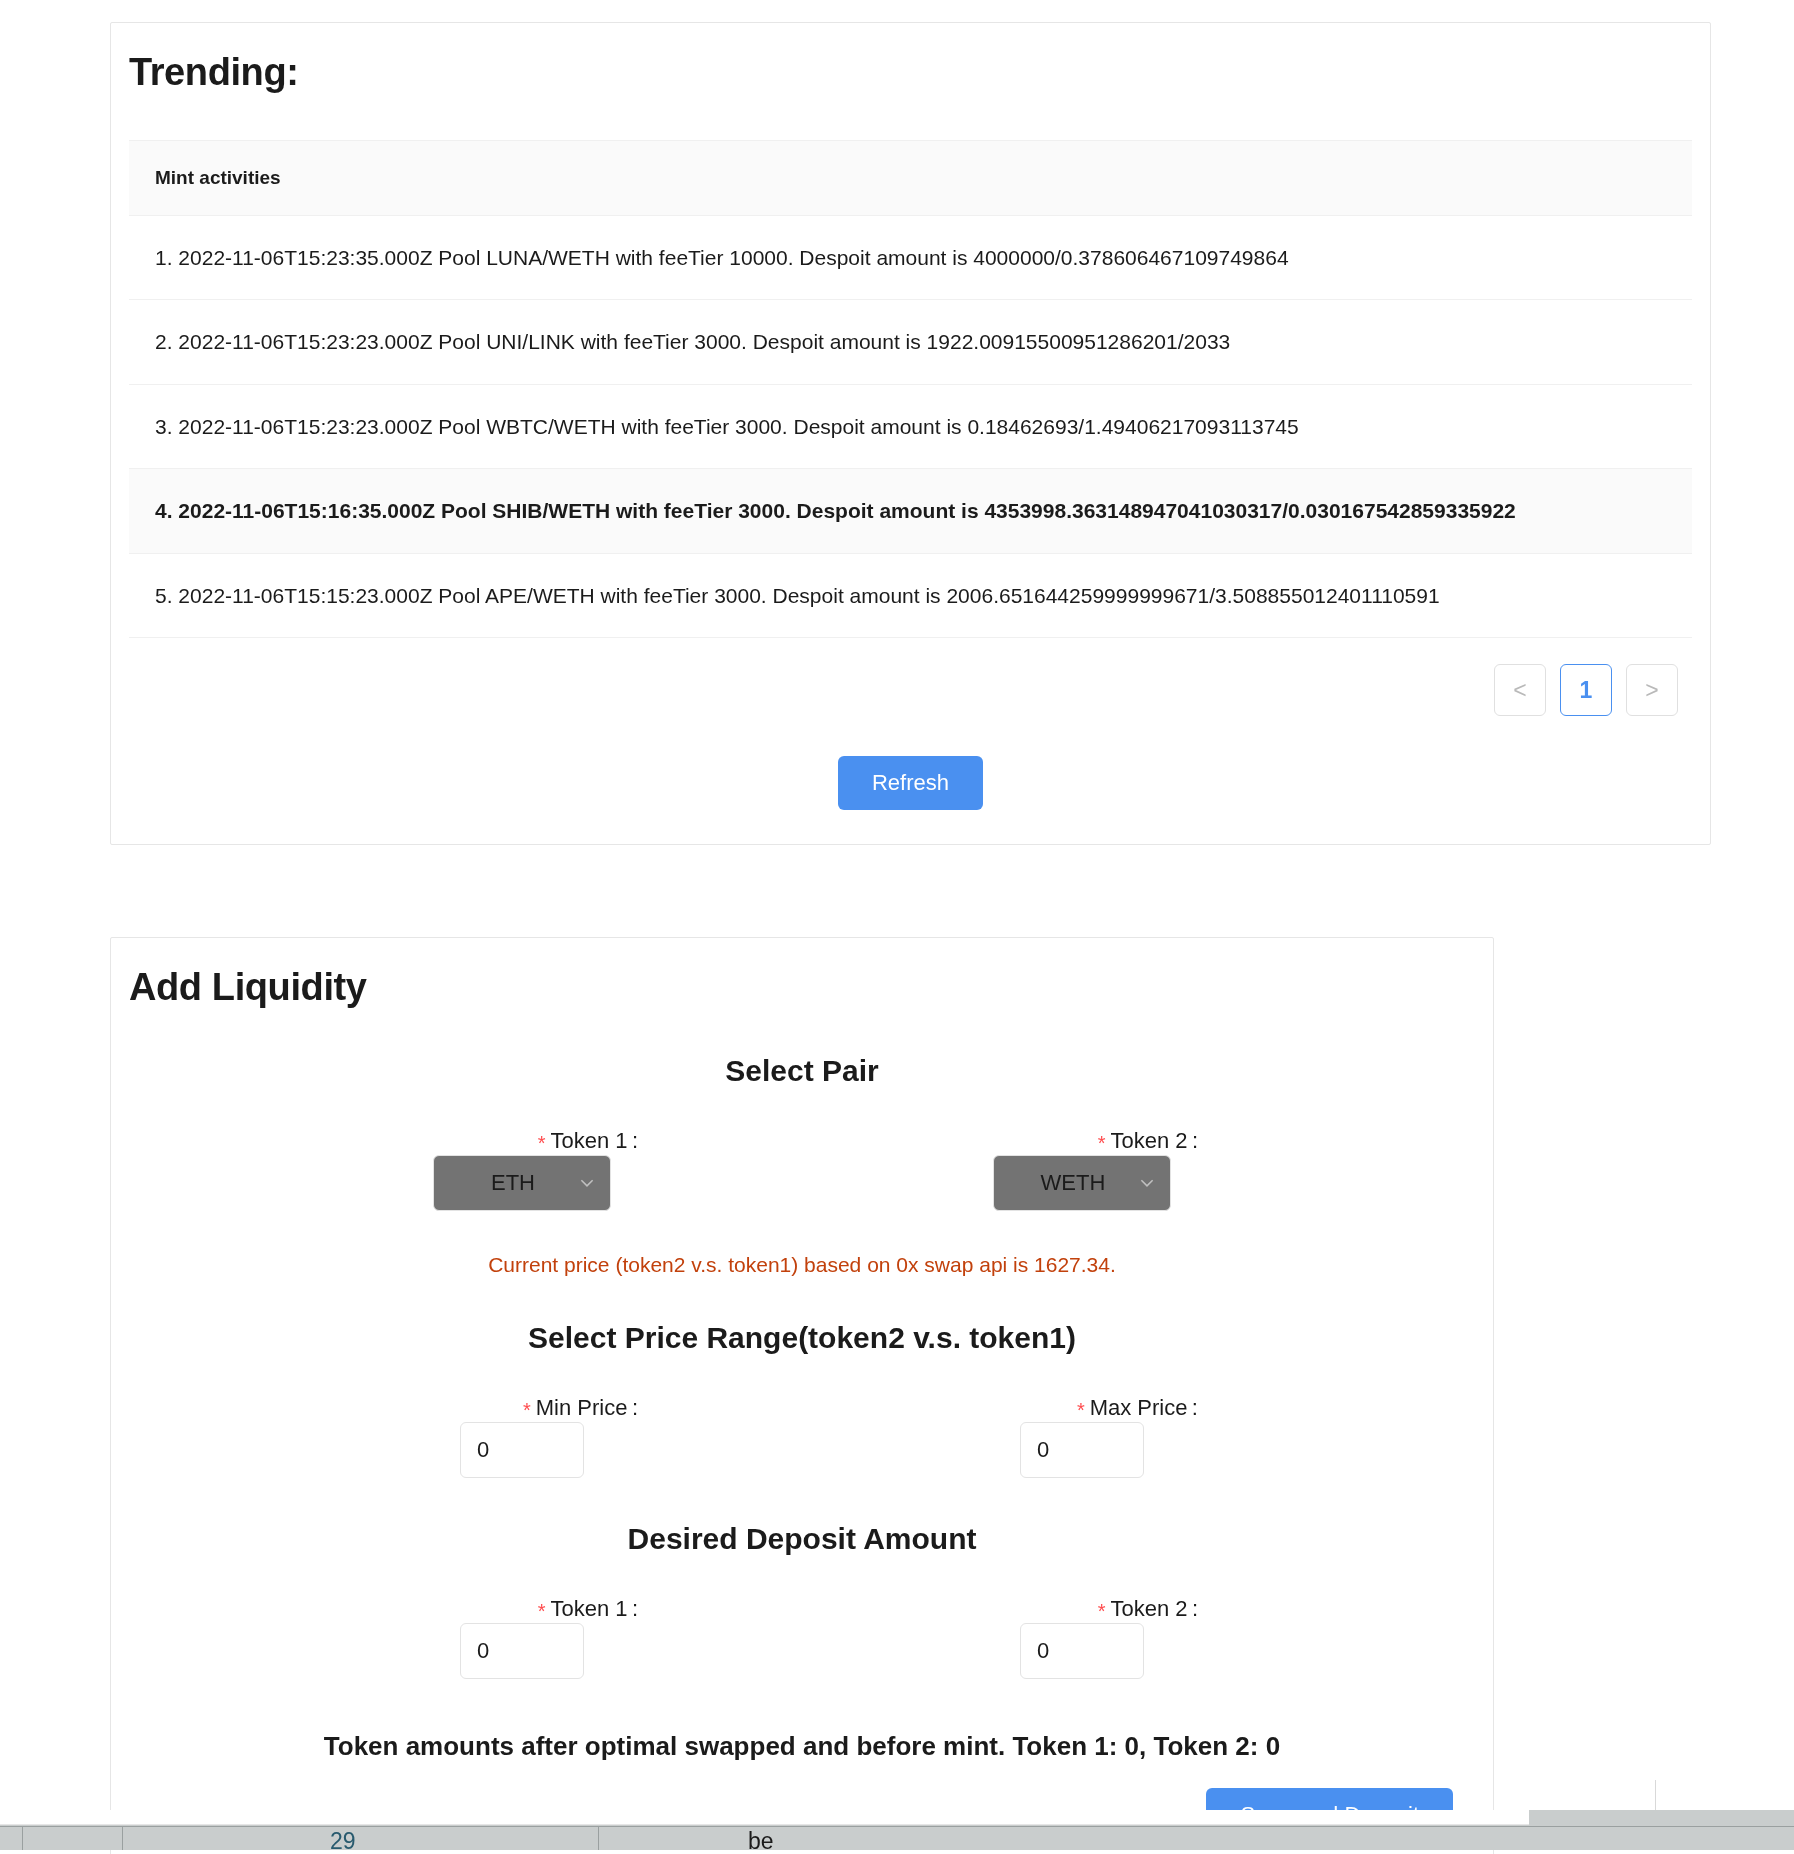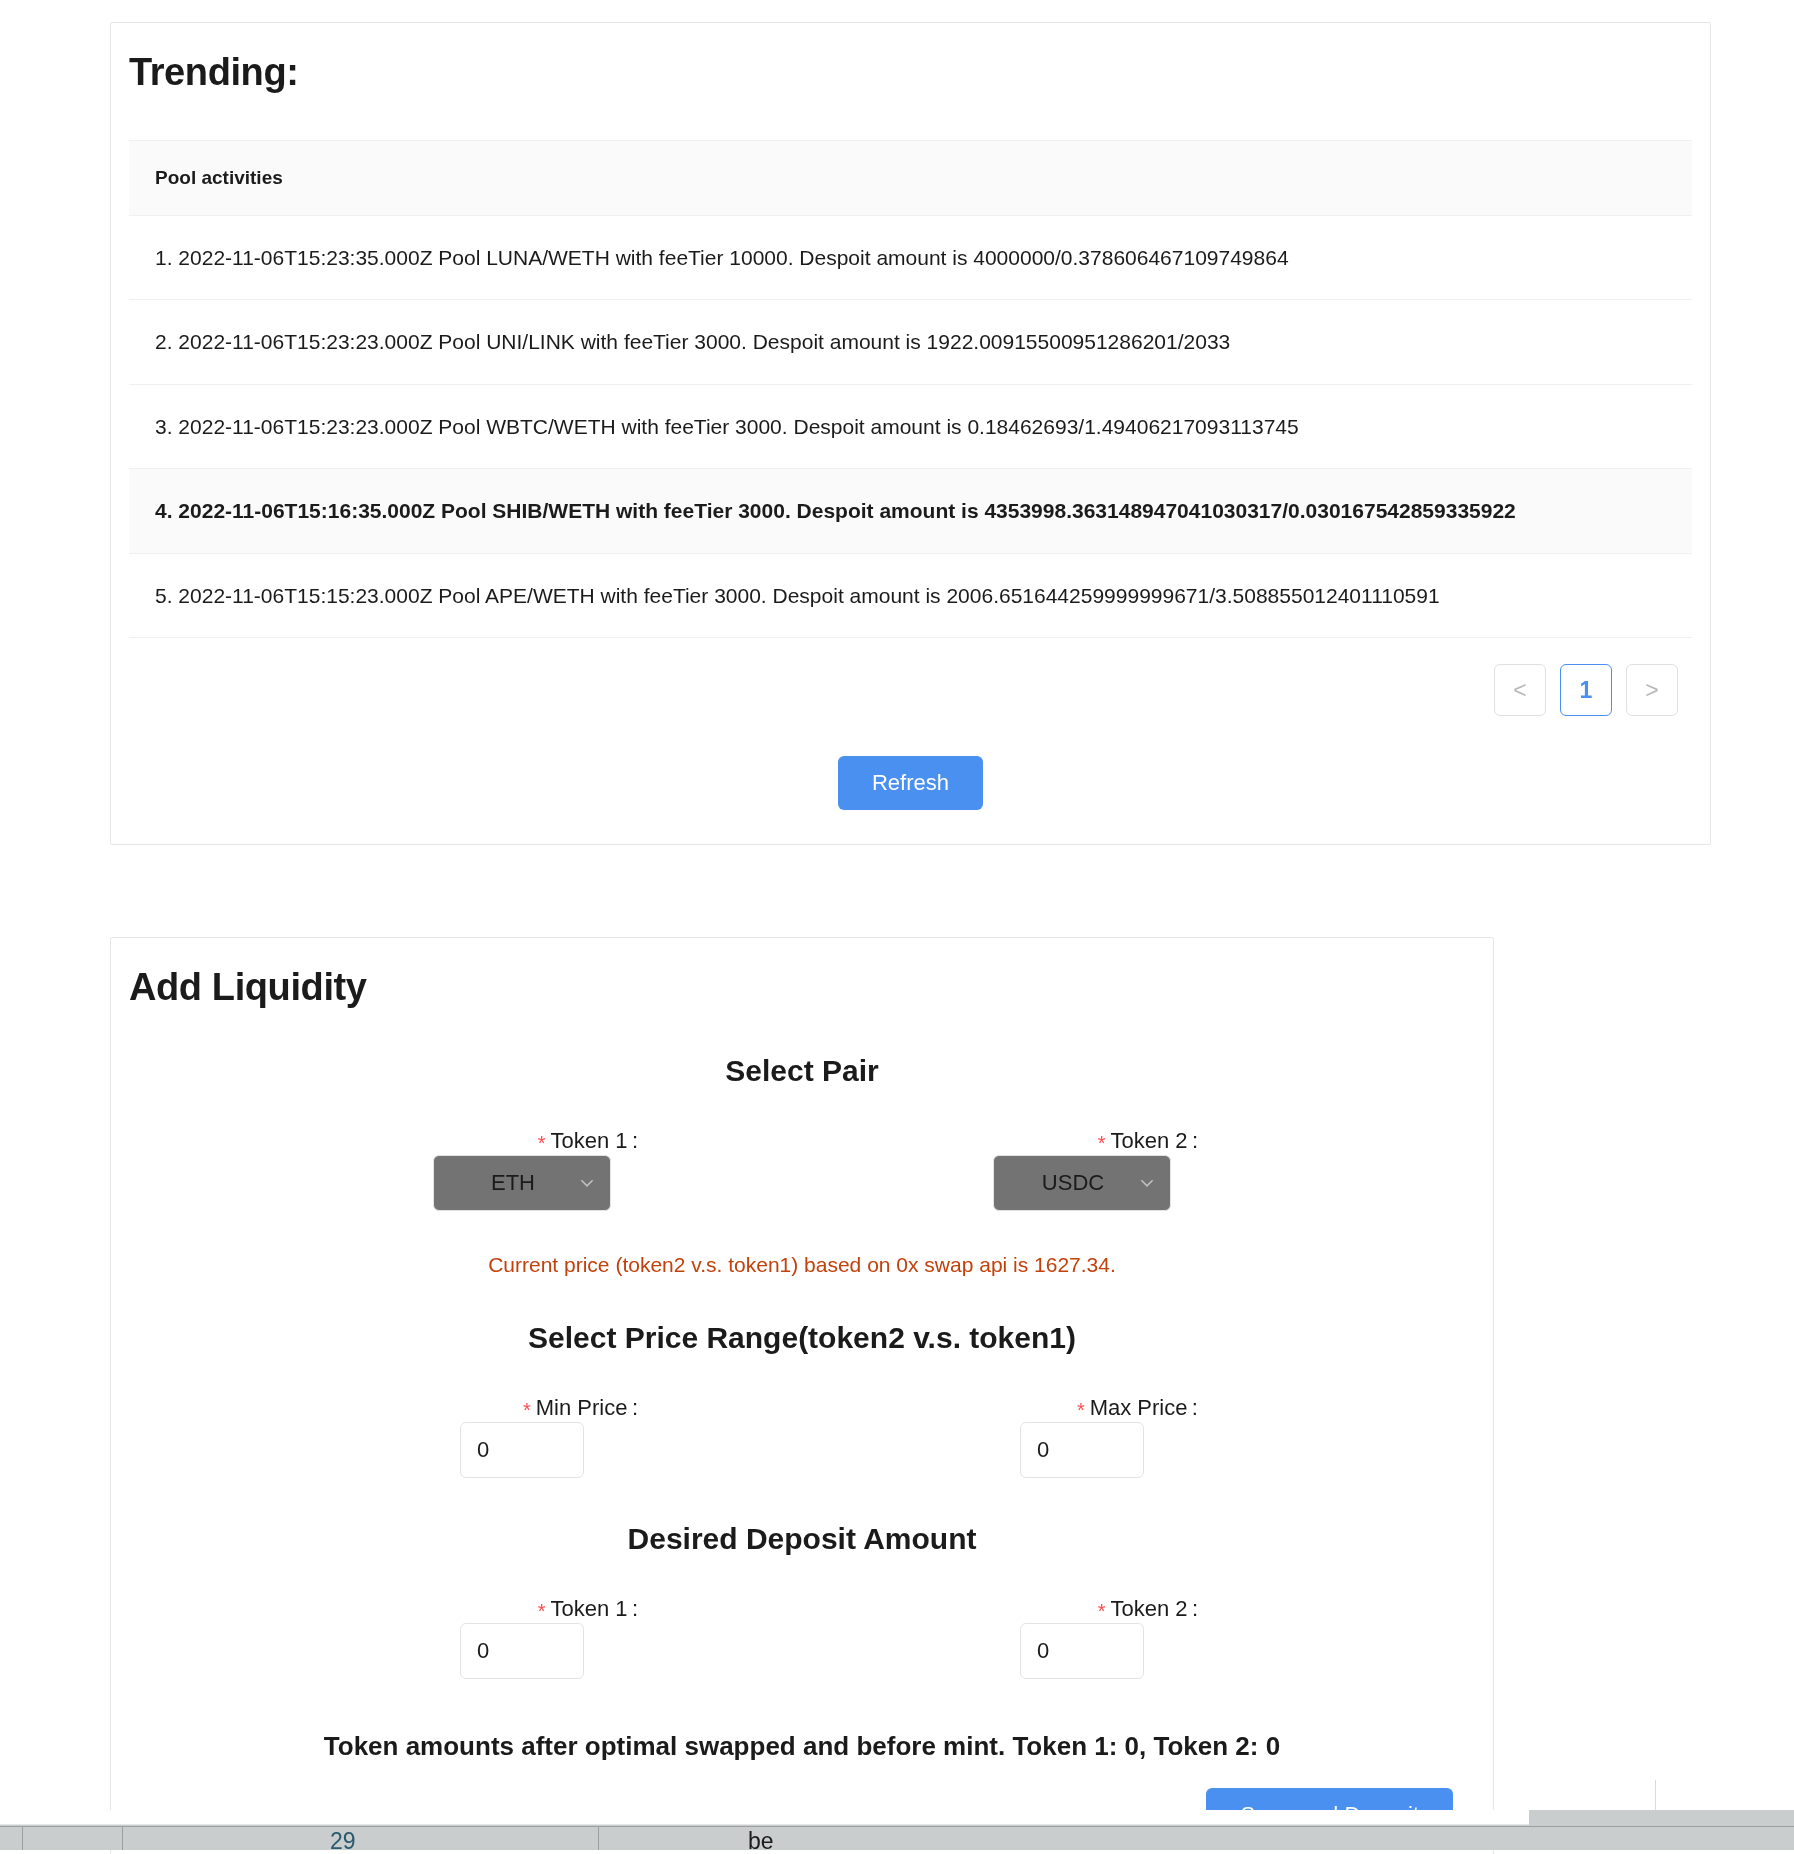--- a/index.html
+++ b/index.html
@@ -281,21 +281,21 @@
 </head>
 <body>
 
 <div class="page">
   <div class="content-col">
 
     <section class="card trending-card">
       <h1 class="card-title">Trending:</h1>
 
       <div class="list-wrap">
-        <div class="list-header">Pool activities</div>
+        <div class="list-header">Mint activities</div>
 
         <div class="list-item">1. 2022-11-06T15:23:35.000Z Pool LUNA/WETH with feeTier 10000. Despoit amount is 4000000/0.378606467109749864</div>
         <div class="list-item">2. 2022-11-06T15:23:23.000Z Pool UNI/LINK with feeTier 3000. Despoit amount is 1922.00915500951286201/2033</div>
         <div class="list-item">3. 2022-11-06T15:23:23.000Z Pool WBTC/WETH with feeTier 3000. Despoit amount is 0.18462693/1.49406217093113745</div>
         <div class="list-item alt">4. 2022-11-06T15:16:35.000Z Pool SHIB/WETH with feeTier 3000. Despoit amount is 4353998.363148947041030317/0.030167542859335922</div>
         <div class="list-item">5. 2022-11-06T15:15:23.000Z Pool APE/WETH with feeTier 3000. Despoit amount is 2006.651644259999999671/3.508855012401110591</div>
 
         <div class="pagination">
           <div class="page-btn">&lt;</div>
           <div class="page-btn active">1</div>
@@ -321,21 +321,21 @@
             <div class="select-box">
               <span class="select-value">ETH</span>
               <svg class="chev" viewBox="0 0 16 16" fill="none" stroke="currentColor" stroke-width="1.4">
                   <path d="M3 5.5 8 10.5 13 5.5"></path>
                 </svg>
             </div>
           </div>
           <div class="field">
             <div class="field-label"><span class="req-star">*</span><span>Token 2 :</span></div>
             <div class="select-box">
-              <span class="select-value">USDC</span>
+              <span class="select-value">WETH</span>
               <svg class="chev" viewBox="0 0 16 16" fill="none" stroke="currentColor" stroke-width="1.4">
                   <path d="M3 5.5 8 10.5 13 5.5"></path>
                 </svg>
             </div>
           </div>
         </div>
 
         <div class="note">Current price (token2 v.s. token1) based on 0x swap api is 1627.34.</div>
 
         <h2 class="section-heading">Select Price Range(token2 v.s. token1)</h2>

